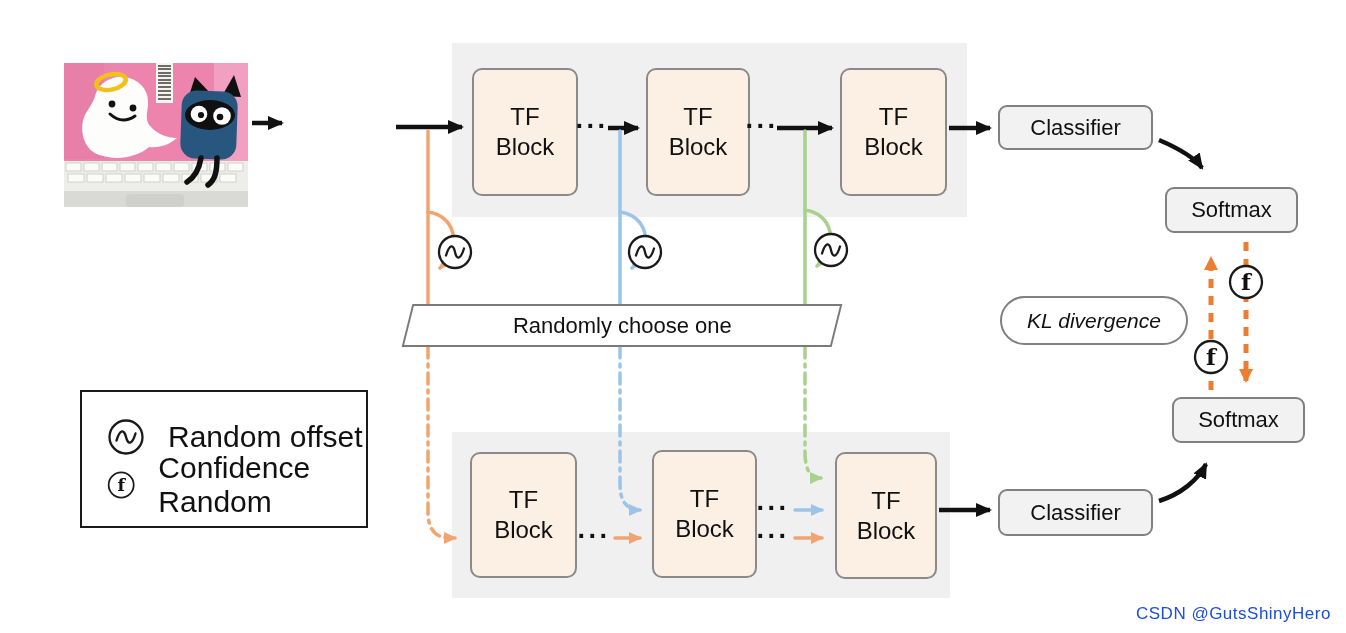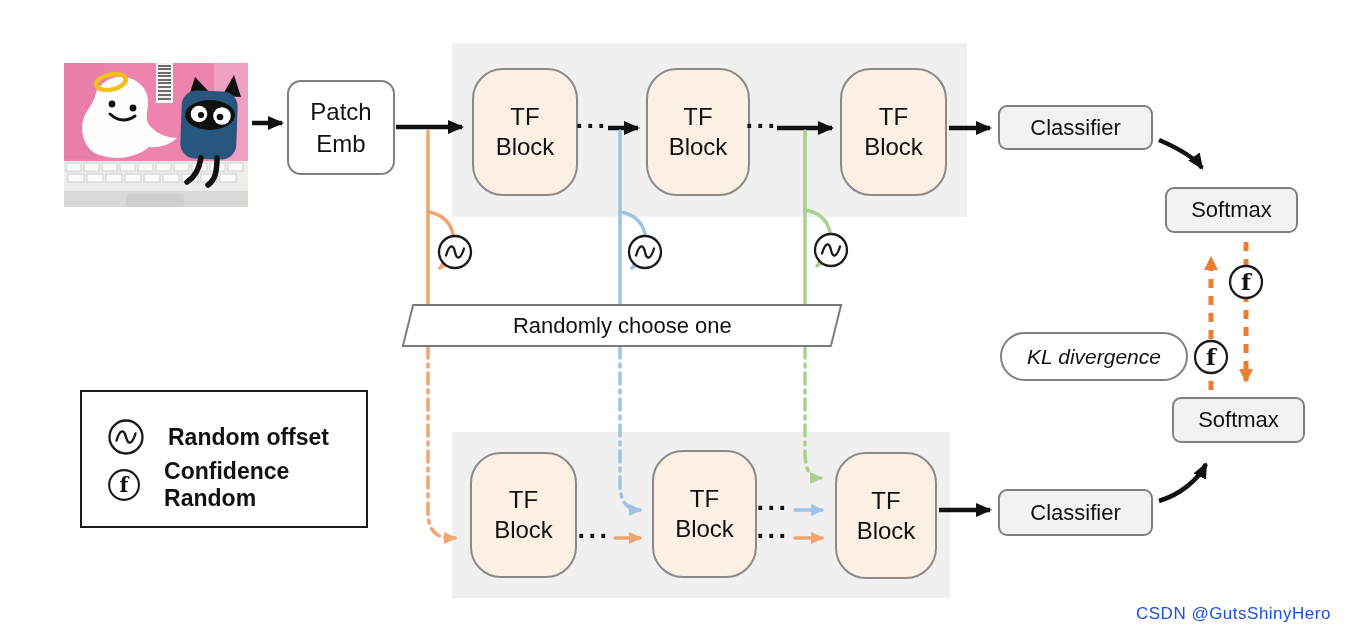--- a/index.html
+++ b/index.html
@@ -9,41 +9,41 @@
   }
   .abs{position:absolute;}
   .panel{background:var(--panel-gray,#F0F0F0);}
   svg.layer{position:absolute;left:0;top:0;z-index:3;pointer-events:none;}
   .node{
     position:absolute;display:flex;align-items:center;justify-content:center;
     text-align:center;box-sizing:border-box;z-index:4;background:#fff;
     border:2px solid var(--border-gray,#808080);
   }
   .tfblock{
-    background:var(--block-fill,#FCF0E5);border:2px solid #8a8a8a;border-radius:31px;
+    background:var(--block-fill,#FCF0E5);border:2px solid #8a8a8a;border-radius:10px;
     font-size:24px;line-height:1.25;white-space:pre-line;
   }
   .patchemb{border-width:2.5px;border-radius:14px;font-size:24px;line-height:1.3;white-space:pre-line;}
   .graynode{background:var(--node-gray,#F2F2F2);border-radius:9px;font-size:22px;}
-  .klnode{border-radius:25px;font-size:21px;font-style:italic;margin-top:36px;}
+  .klnode{border-radius:25px;font-size:21px;font-style:italic;}
   .para{
     position:absolute;z-index:4;background:#fff;border:2px solid #7a7a7a;
     transform:skewX(-14deg);display:flex;align-items:center;justify-content:center;box-sizing:border-box;
   }
   .para > span{transform:skewX(14deg);font-size:22px;}
   .dots{
     position:absolute;z-index:4;font-size:27px;font-weight:700;letter-spacing:2px;
     width:48px;text-align:center;transform:translate(-50%,-56%);color:#111;
   }
   .legend{
     position:absolute;z-index:4;background:#fff;border:2.5px solid #1a1a1a;box-sizing:border-box;
   }
   .legend-row{display:flex;align-items:center;gap:22px;margin:0 0 0 24px;height:48px;}
   .legend-row:first-child{margin-top:21px;}
-  .legend-label{font-size:23px;font-weight:bold;}
+  .legend-label{font-size:30px;}
   .watermark{position:absolute;z-index:5;font-size:17px;color:#1d4ed8;letter-spacing:0.5px;}
   .inputimg{position:absolute;z-index:2;}
   
   .st-o{stroke:var(--path-orange);} .st-b{stroke:var(--path-blue);} .st-g{stroke:var(--path-green);}
   .st-k{stroke:var(--kl-orange);}
   .mk-o{fill:var(--path-orange);} .mk-b{fill:var(--path-blue);} .mk-g{fill:var(--path-green);}
   .mk-k{fill:var(--kl-orange);}
   .ink{stroke:#1a1a1a;}
   .fcirc{fill:#fff;stroke:#1a1a1a;stroke-width:2.3px;}
   .fglyph{font-family:"DejaVu Serif","Liberation Serif",serif;font-weight:bold;font-size:23px;fill:#111;}
@@ -200,24 +200,20 @@
     <g transform="translate(1211,357)">
       <circle class="fcirc" r="16"></circle>
       <text class="fglyph" x="0" y="8" text-anchor="middle">f</text>
     </g>
     <g transform="translate(1246,282)">
       <circle class="fcirc" r="16"></circle>
       <text class="fglyph" x="0" y="8" text-anchor="middle">f</text>
     </g>
   </svg>
 
-  <div class="node patchemb" style="left:287px;top:80px;width:108px;height:95px;">
-    <span>Patch
-Emb</span>
-  </div>
 
   <div class="node tfblock" style="left:472px;top:68px;width:106px;height:128px;">
     <span>TF
 Block</span>
   </div>
   <div class="node tfblock" style="left:646px;top:68px;width:104px;height:128px;">
     <span>TF
 Block</span>
   </div>
   <div class="node tfblock" style="left:840px;top:68px;width:107px;height:128px;">

